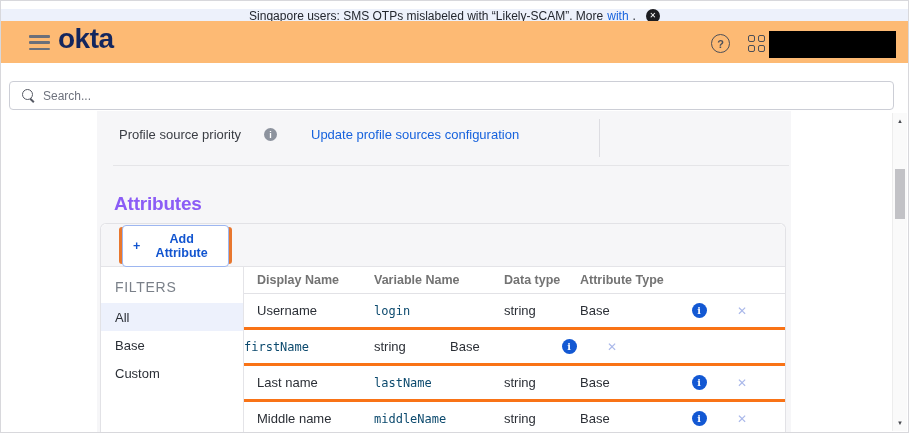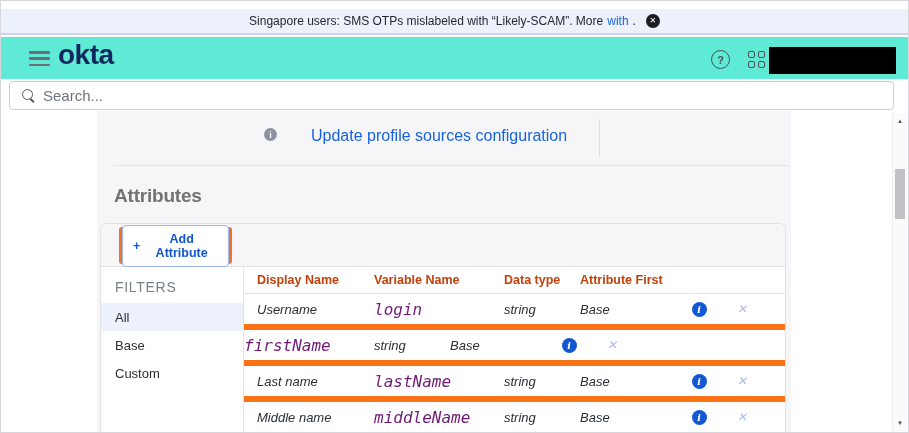--- a/index.html
+++ b/index.html
@@ -2,31 +2,31 @@
 <html><head>
 <meta charset="utf-8">
 <style>
   * { margin:0; padding:0; box-sizing:border-box; }
   html,body { width:909px; height:433px; overflow:hidden; background:#fff;
     font-family:"Liberation Sans", sans-serif; }
   .frame { position:relative; width:909px; height:433px; background:#fff;
     border:1px solid #d8d8dc; overflow:hidden; }
 
   
-  .banner { position:absolute; left:0; right:0; top:8px; height:26px;
+  .banner { position:absolute; left:0; right:0; top:8px; height:16px;
     background:#edf1fb; border-bottom:2px solid #ccd5ec;
     display:flex; align-items:center; justify-content:center; gap:4px;
     font-size:12px; color:#24272e; }
   .banner a { color:#1662dd; text-decoration:none; }
   .banner-close { display:inline-flex; width:14px; height:14px; border-radius:50%;
     background:#1d1d21; color:#fff; font-size:8px; line-height:1;
     align-items:center; justify-content:center; margin-left:6px; cursor:pointer; }
 
   
-  .topbar { position:absolute; left:0; right:0; top:36px; height:42px; background:#5eead4; }
+  .topbar { position:absolute; left:0; right:0; top:20px; height:42px; background:#fdba74; }
   .hamburger { position:absolute; left:28px; top:14px; width:21px; height:15px;
     display:flex; flex-direction:column; justify-content:space-between; cursor:pointer; }
   .hamburger i { display:block; height:2.5px; background:#6b6f7a; border-radius:1px; }
   .logo { position:absolute; left:57px; top:2px; font-size:28px; font-weight:bold;
     letter-spacing:-0.5px; color:#13265e; }
   .help-btn { position:absolute; left:710px; top:13px; width:19px; height:19px;
     border:1.6px solid #4c4f58; border-radius:50%; color:#4c4f58;
     font-size:11px; font-weight:bold; display:flex; align-items:center;
     justify-content:center; cursor:pointer; }
   .grid-btn { position:absolute; left:747px; top:14px; width:17px; height:17px;
@@ -36,38 +36,38 @@
 
   
   .searchbar { position:absolute; left:8px; top:80px; width:885px; height:29px;
     border:1px solid #ccced6; border-radius:4px; background:#fff;
     display:flex; align-items:center; padding-left:12px; gap:8px; }
   .mag { position:relative; width:13px; height:13px; flex:0 0 auto; }
   .mag::before { content:""; position:absolute; left:0; top:0; width:9px; height:9px;
     border:1.6px solid #565a64; border-radius:50%; }
   .mag::after { content:""; position:absolute; left:9px; top:9px; width:5px; height:1.8px;
     background:#565a64; transform:rotate(45deg); transform-origin:0 0; }
-  .searchbar input { border:none; outline:none; font-size:15px; color:#3c3f46;
+  .searchbar input { border:none; outline:none; font-size:12px; color:#3c3f46;
     width:90%; background:transparent; font-family:"Liberation Sans", sans-serif; }
   .searchbar input::placeholder { color:#6e727d; }
 
   
   .content-col { position:absolute; left:96px; top:110px; width:694px; bottom:0;
     background:#f6f6f8; }
   .profile-row { position:absolute; left:0; right:0; top:0; height:54px; }
   .ps-label { position:absolute; left:22px; top:16px; font-size:13px; color:#3a3d44; }
   .ps-info { position:absolute; left:167px; top:17px; width:13px; height:13px;
     border-radius:50%; background:#8d939e; color:#fff; font-size:9px; font-weight:bold;
     display:flex; align-items:center; justify-content:center; cursor:pointer; }
-  .ps-link { position:absolute; left:214px; top:16px; font-size:16px;
+  .ps-link { position:absolute; left:214px; top:16px; font-size:13px;
     color:#1662dd; text-decoration:none; }
   .vdivider { position:absolute; left:502px; top:8px; width:1px; height:38px; background:#dddde2; }
   .hr { position:absolute; left:16px; width:676px; top:54px; height:1px; background:#e5e5e8; }
-  .page-title { position:absolute; left:17px; top:74px; font-size:19px; font-weight:bold;
-    color:#737373; letter-spacing:-0.2px; }
+  .page-title { position:absolute; left:17px; top:82px; font-size:19px; font-weight:bold;
+    color:#8b5cf6; letter-spacing:-0.2px; }
 
   
   .card { position:absolute; left:3px; width:686px; top:112px; height:212px;
     background:#fff; border:1px solid #e2e2e6; border-bottom:none;
     border-radius:6px 6px 0 0; }
   .toolbar { position:relative; height:43px; background:#f6f6f8;
     border-bottom:1px solid #e4e4e8; border-radius:6px 6px 0 0; }
   .hl-box { position:absolute; left:18px; top:3px; width:113px; height:37px;
     border:3px solid #e8772e; border-radius:3px; display:flex;
     align-items:center; justify-content:center; background:#fff; }
@@ -81,28 +81,28 @@
   .filters { width:143px; border-right:1px solid #e4e4e8; padding-top:4px; }
   .filters-heading { padding:8px 0 8px 14px; font-size:14px; color:#7a8089;
     letter-spacing:0.05em; }
   .filter-item { height:28px; display:flex; align-items:center; padding-left:14px;
     font-size:13px; color:#2b2f36; cursor:pointer; }
   .filter-item.selected { background:#edf1fc; }
 
   
   .tbl { flex:1; }
   .trow { display:flex; align-items:center; }
-  .thead { height:27px; font-size:12.5px; font-weight:bold; color:#c2410c;
+  .thead { height:27px; font-size:12.5px; font-weight:bold; color:#737373;
     border-bottom:1px solid #e2e2e6; }
-  .tdata { height:36px; font-size:13px; color:#2b2f36; border-bottom:6px solid #f97316;font-style:italic; }
+  .tdata { height:36px; font-size:13px; color:#2b2f36; border-bottom:3px solid #f97316; }
   .c1 { width:130px; padding-left:13px; }
   .c2 { width:130px; }
   .c3 { width:76px; }
   .c4 { width:96px; }
-  .mono { font-family:"DejaVu Sans Mono", monospace; font-size:16px; color:#701a75; }
+  .mono { font-family:"DejaVu Sans Mono", monospace; font-size:12px; color:#0c4a6e; }
   .cinfo { width:46px; display:flex; justify-content:center; }
   .info-dot { width:15px; height:15px; border-radius:50%; background:#1358d3; color:#fff;
     font-size:9.5px; font-weight:bold; display:flex; align-items:center;
     justify-content:center; cursor:pointer; font-family:"DejaVu Serif", serif; }
   .cx { width:40px; display:flex; justify-content:center; }
   .x-btn { color:#aab8ea; font-size:12px; cursor:pointer; }
 
   
   .scrollbar { position:absolute; right:1px; top:112px; bottom:1px; width:15px;
     background:#fafafa; border-left:1px solid #ededed; }
@@ -142,20 +142,21 @@
   </div>
 
   <div class="searchbar">
     <span class="mag"></span>
     <input type="text" placeholder="Search..." style="">
   </div>
 
   <div class="content-col">
 
     <div class="profile-row">
+      <span class="ps-label">Profile source priority</span>
       <span class="ps-info">i</span>
       <a class="ps-link" href="#">Update profile sources configuration</a>
       <span class="vdivider"></span>
     </div>
     <div class="hr"></div>
 
     <div class="page-title">Attributes</div>
 
     <div class="card">
       <div class="toolbar">
@@ -174,21 +175,21 @@
           <div class="filter-item selected">All</div>
           <div class="filter-item">Base</div>
           <div class="filter-item">Custom</div>
         </div>
 
         <div class="tbl">
           <div class="trow thead">
             <span class="c1">Display Name</span>
             <span class="c2">Variable Name</span>
             <span class="c3">Data type</span>
-            <span class="c4">Attribute First</span>
+            <span class="c4">Attribute Type</span>
           </div>
 
           <div class="trow tdata">
             <span class="c1">Username</span>
             <span class="c2 mono">login</span>
             <span class="c3">string</span>
             <span class="c4">Base</span>
             <span class="cinfo">
                 <span class="info-dot">i</span>
               </span>

